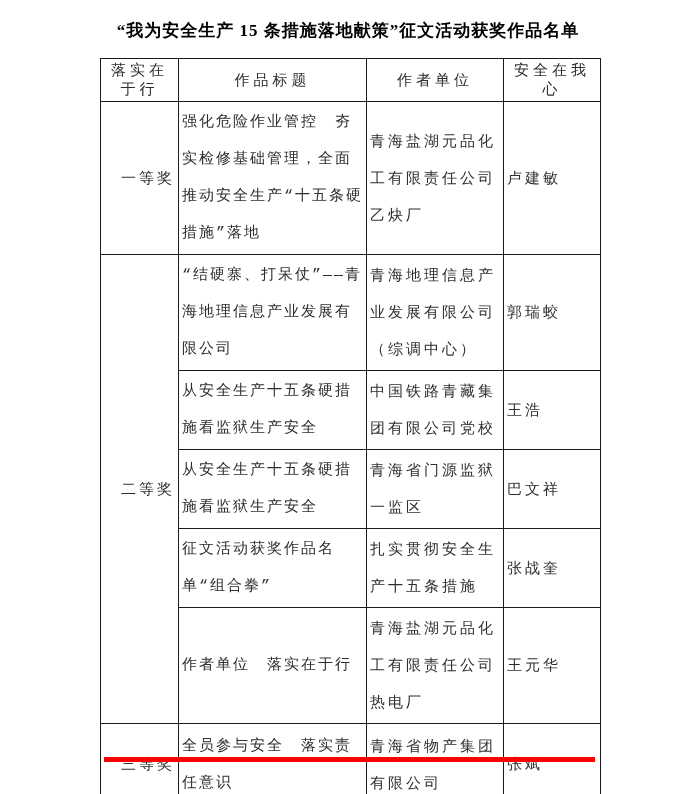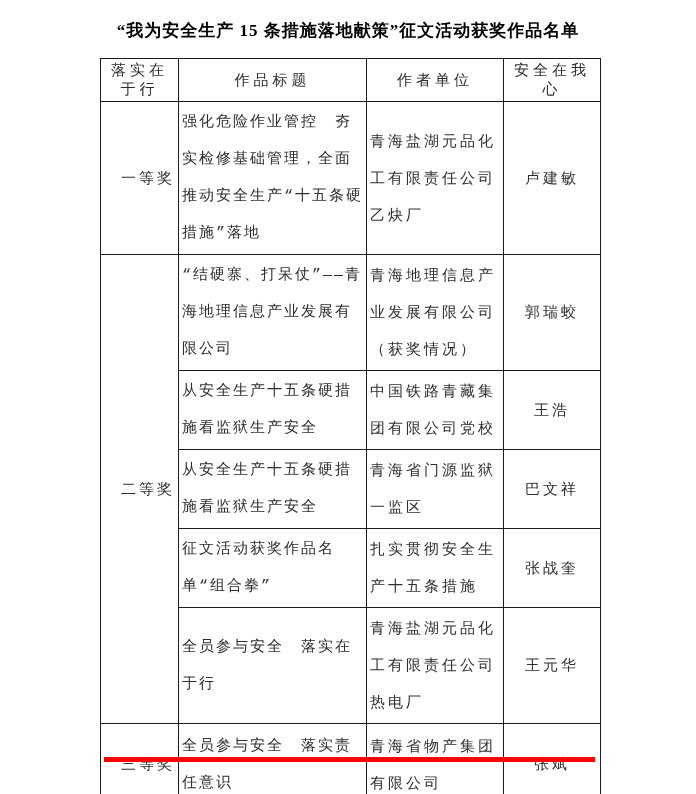--- a/index.html
+++ b/index.html
@@ -63,21 +63,20 @@
     line-height: 37px;
     font-family: Liberation Mono, monospace;
   }
   td.unit-cell {
     text-align: left;
     letter-spacing: 3px;
     line-height: 37px;
     margin-left: 29px;
   }
   td.author-cell {
-    text-align: center;
     letter-spacing: 3px;
   }
   .red-line {
     position: absolute;
     left: 104px;
     top: 757px;
     width: 491px;
     height: 5px;
     background: #ff0000;
     z-index: 5;
@@ -107,40 +106,40 @@
     <tbody id="table-body">
         <tr style="height: 146px;">
           <td class="award-cell" rowspan="1">一等奖</td>
           <td class="title-cell">强化危险作业管控　夯实检修基础管理，全面推动安全生产“十五条硬措施”落地</td>
           <td class="unit-cell">青海盐湖元品化工有限责任公司乙炔厂</td>
           <td class="author-cell">卢建敏</td>
         </tr>
         <tr style="height: 110px;">
           <td class="award-cell" rowspan="5">二等奖</td>
           <td class="title-cell">“结硬寨、打呆仗”——青海地理信息产业发展有限公司</td>
-          <td class="unit-cell">青海地理信息产业发展有限公司（获奖情况）</td>
+          <td class="unit-cell">青海地理信息产业发展有限公司（综调中心）</td>
           <td class="author-cell">郭瑞蛟</td>
         </tr>
         <tr style="height: 78px;">
           <td class="title-cell">从安全生产十五条硬措施看监狱生产安全</td>
           <td class="unit-cell">中国铁路青藏集团有限公司党校</td>
           <td class="author-cell">王浩</td>
         </tr>
         <tr style="height: 78px;">
           <td class="title-cell">从安全生产十五条硬措施看监狱生产安全</td>
           <td class="unit-cell">青海省门源监狱一监区</td>
           <td class="author-cell">巴文祥</td>
         </tr>
         <tr style="height: 76px;">
           <td class="title-cell">征文活动获奖作品名单“组合拳”</td>
           <td class="unit-cell">扎实贯彻安全生产十五条措施</td>
           <td class="author-cell">张战奎</td>
         </tr>
         <tr style="height: 104px;">
-          <td class="title-cell">全员参与安全　落实在于行</td>
+          <td class="title-cell">作者单位　落实在于行</td>
           <td class="unit-cell">青海盐湖元品化工有限责任公司热电厂</td>
           <td class="author-cell">王元华</td>
         </tr>
         <tr style="height: 82px;">
           <td class="award-cell" rowspan="1">三等奖</td>
           <td class="title-cell">全员参与安全　落实责任意识</td>
           <td class="unit-cell">青海省物产集团有限公司</td>
           <td class="author-cell">张斌</td>
         </tr>
       </tbody>

